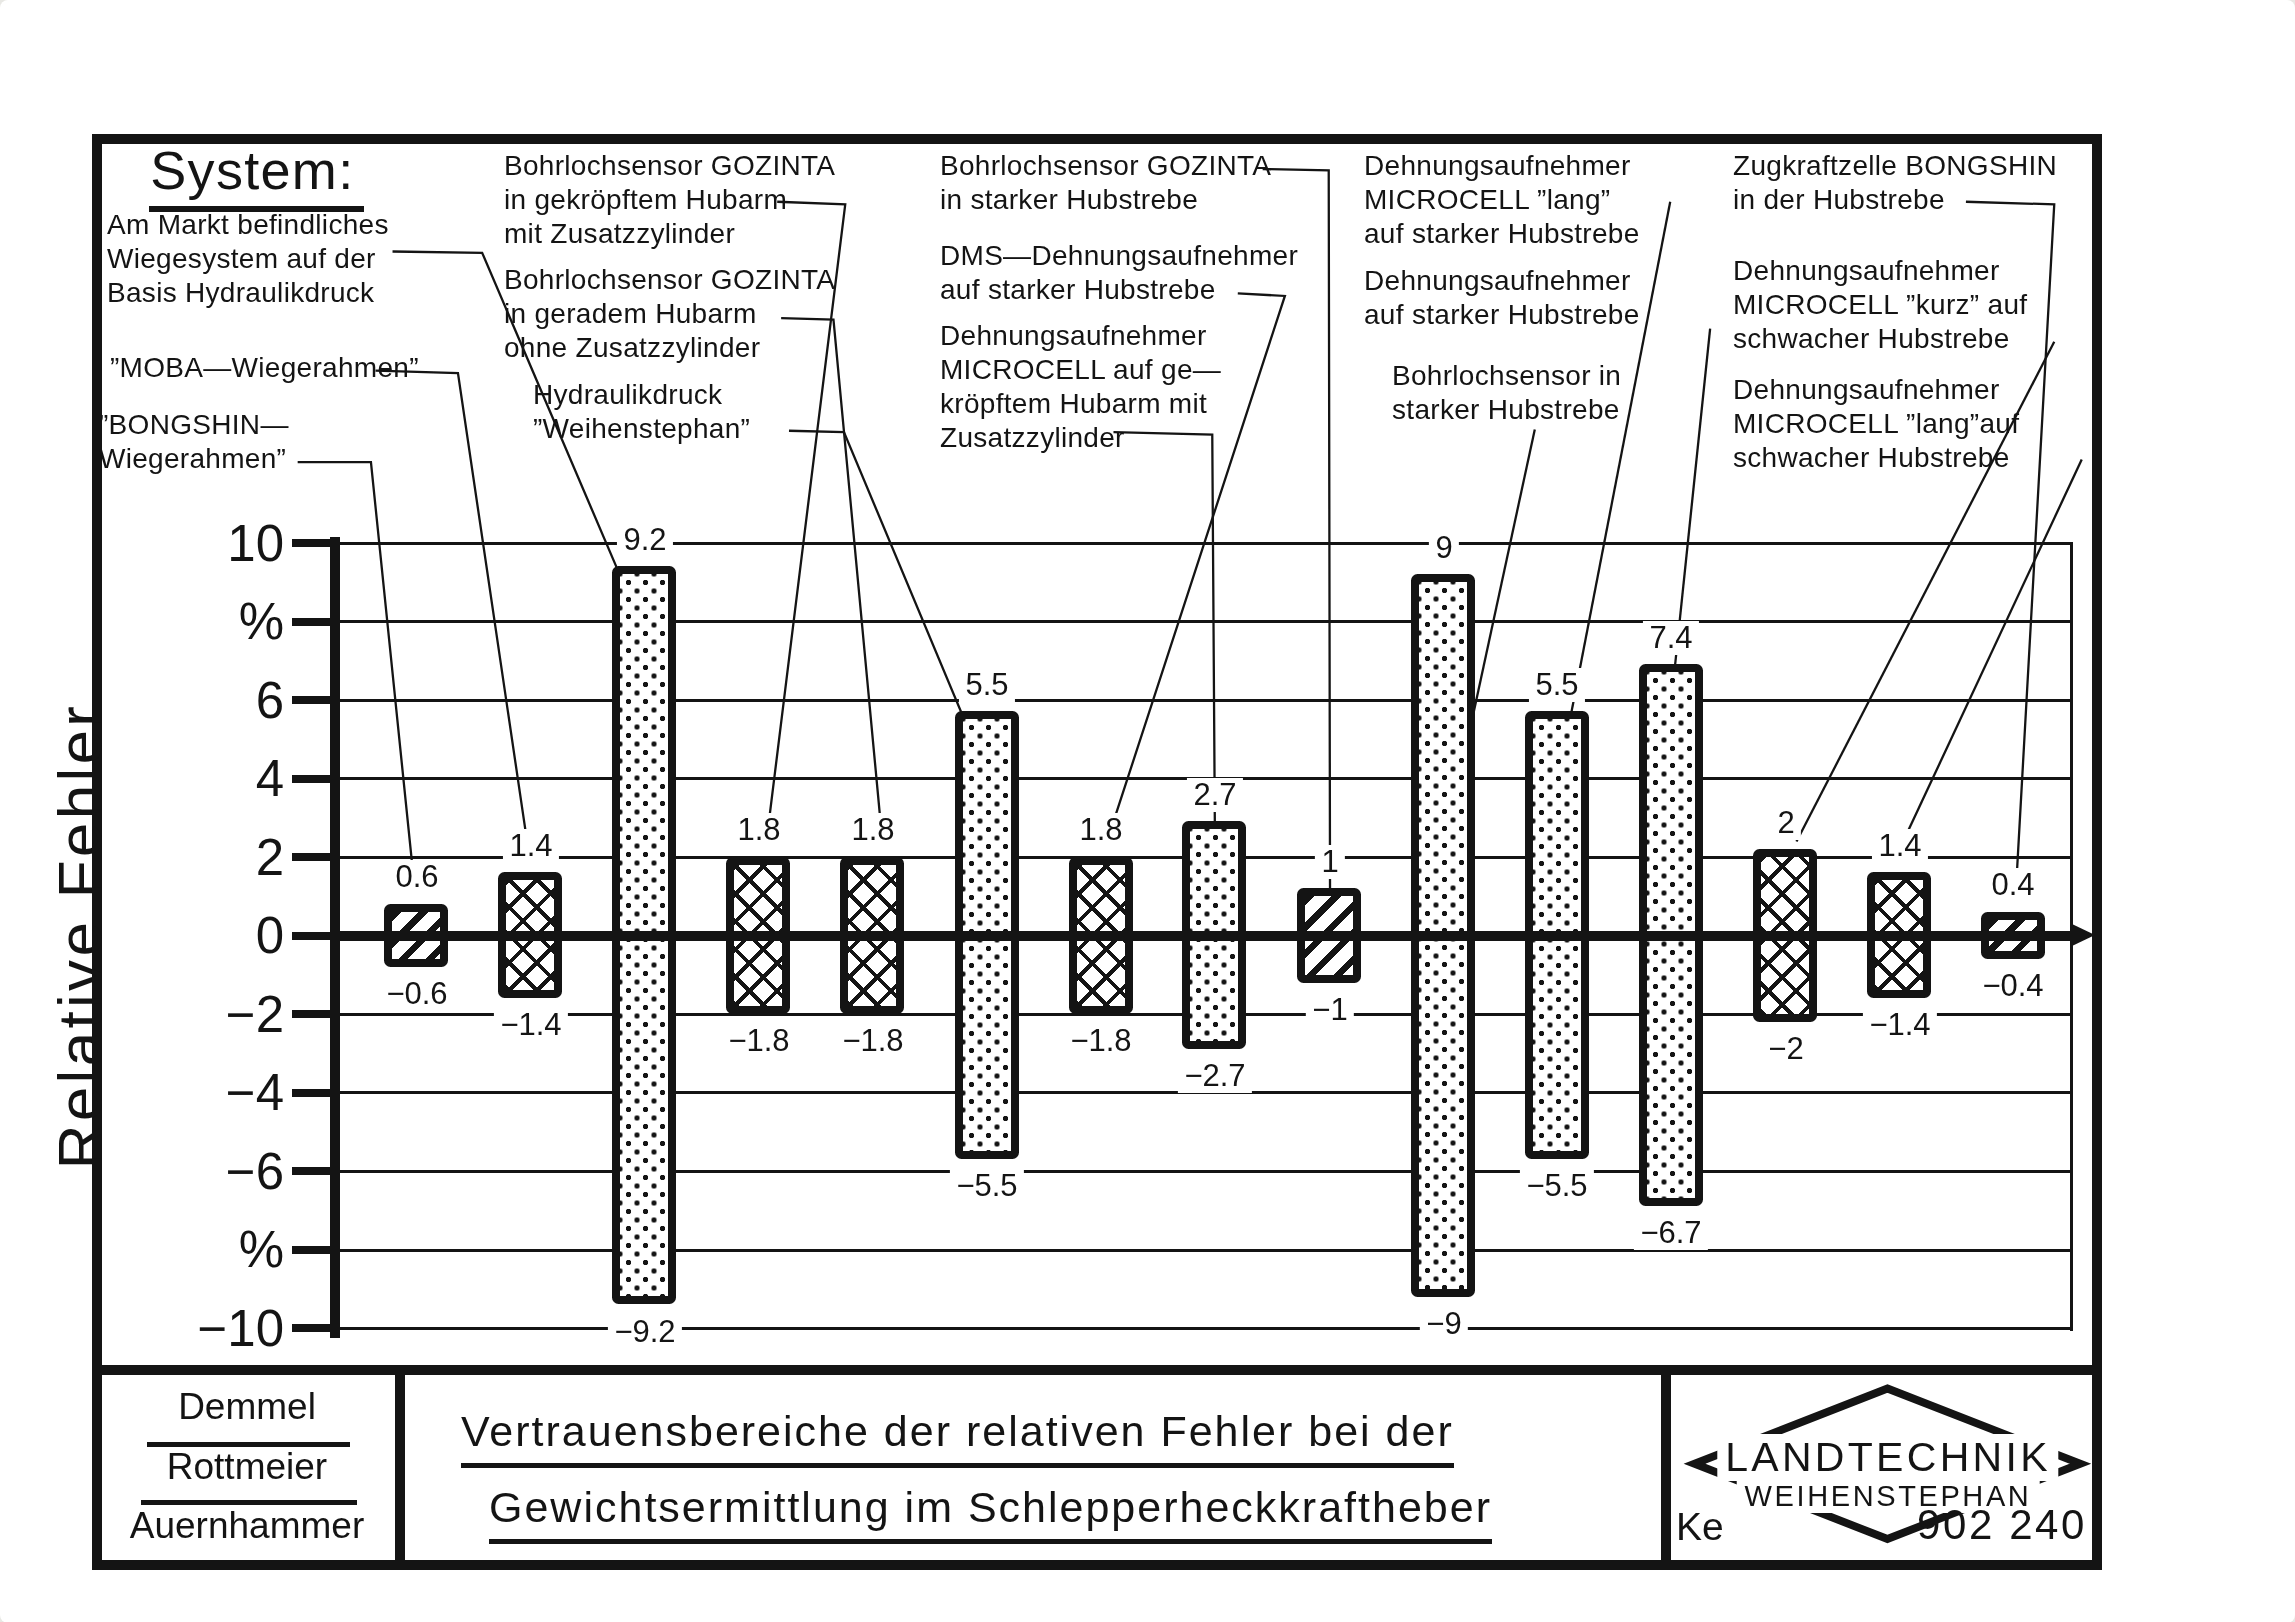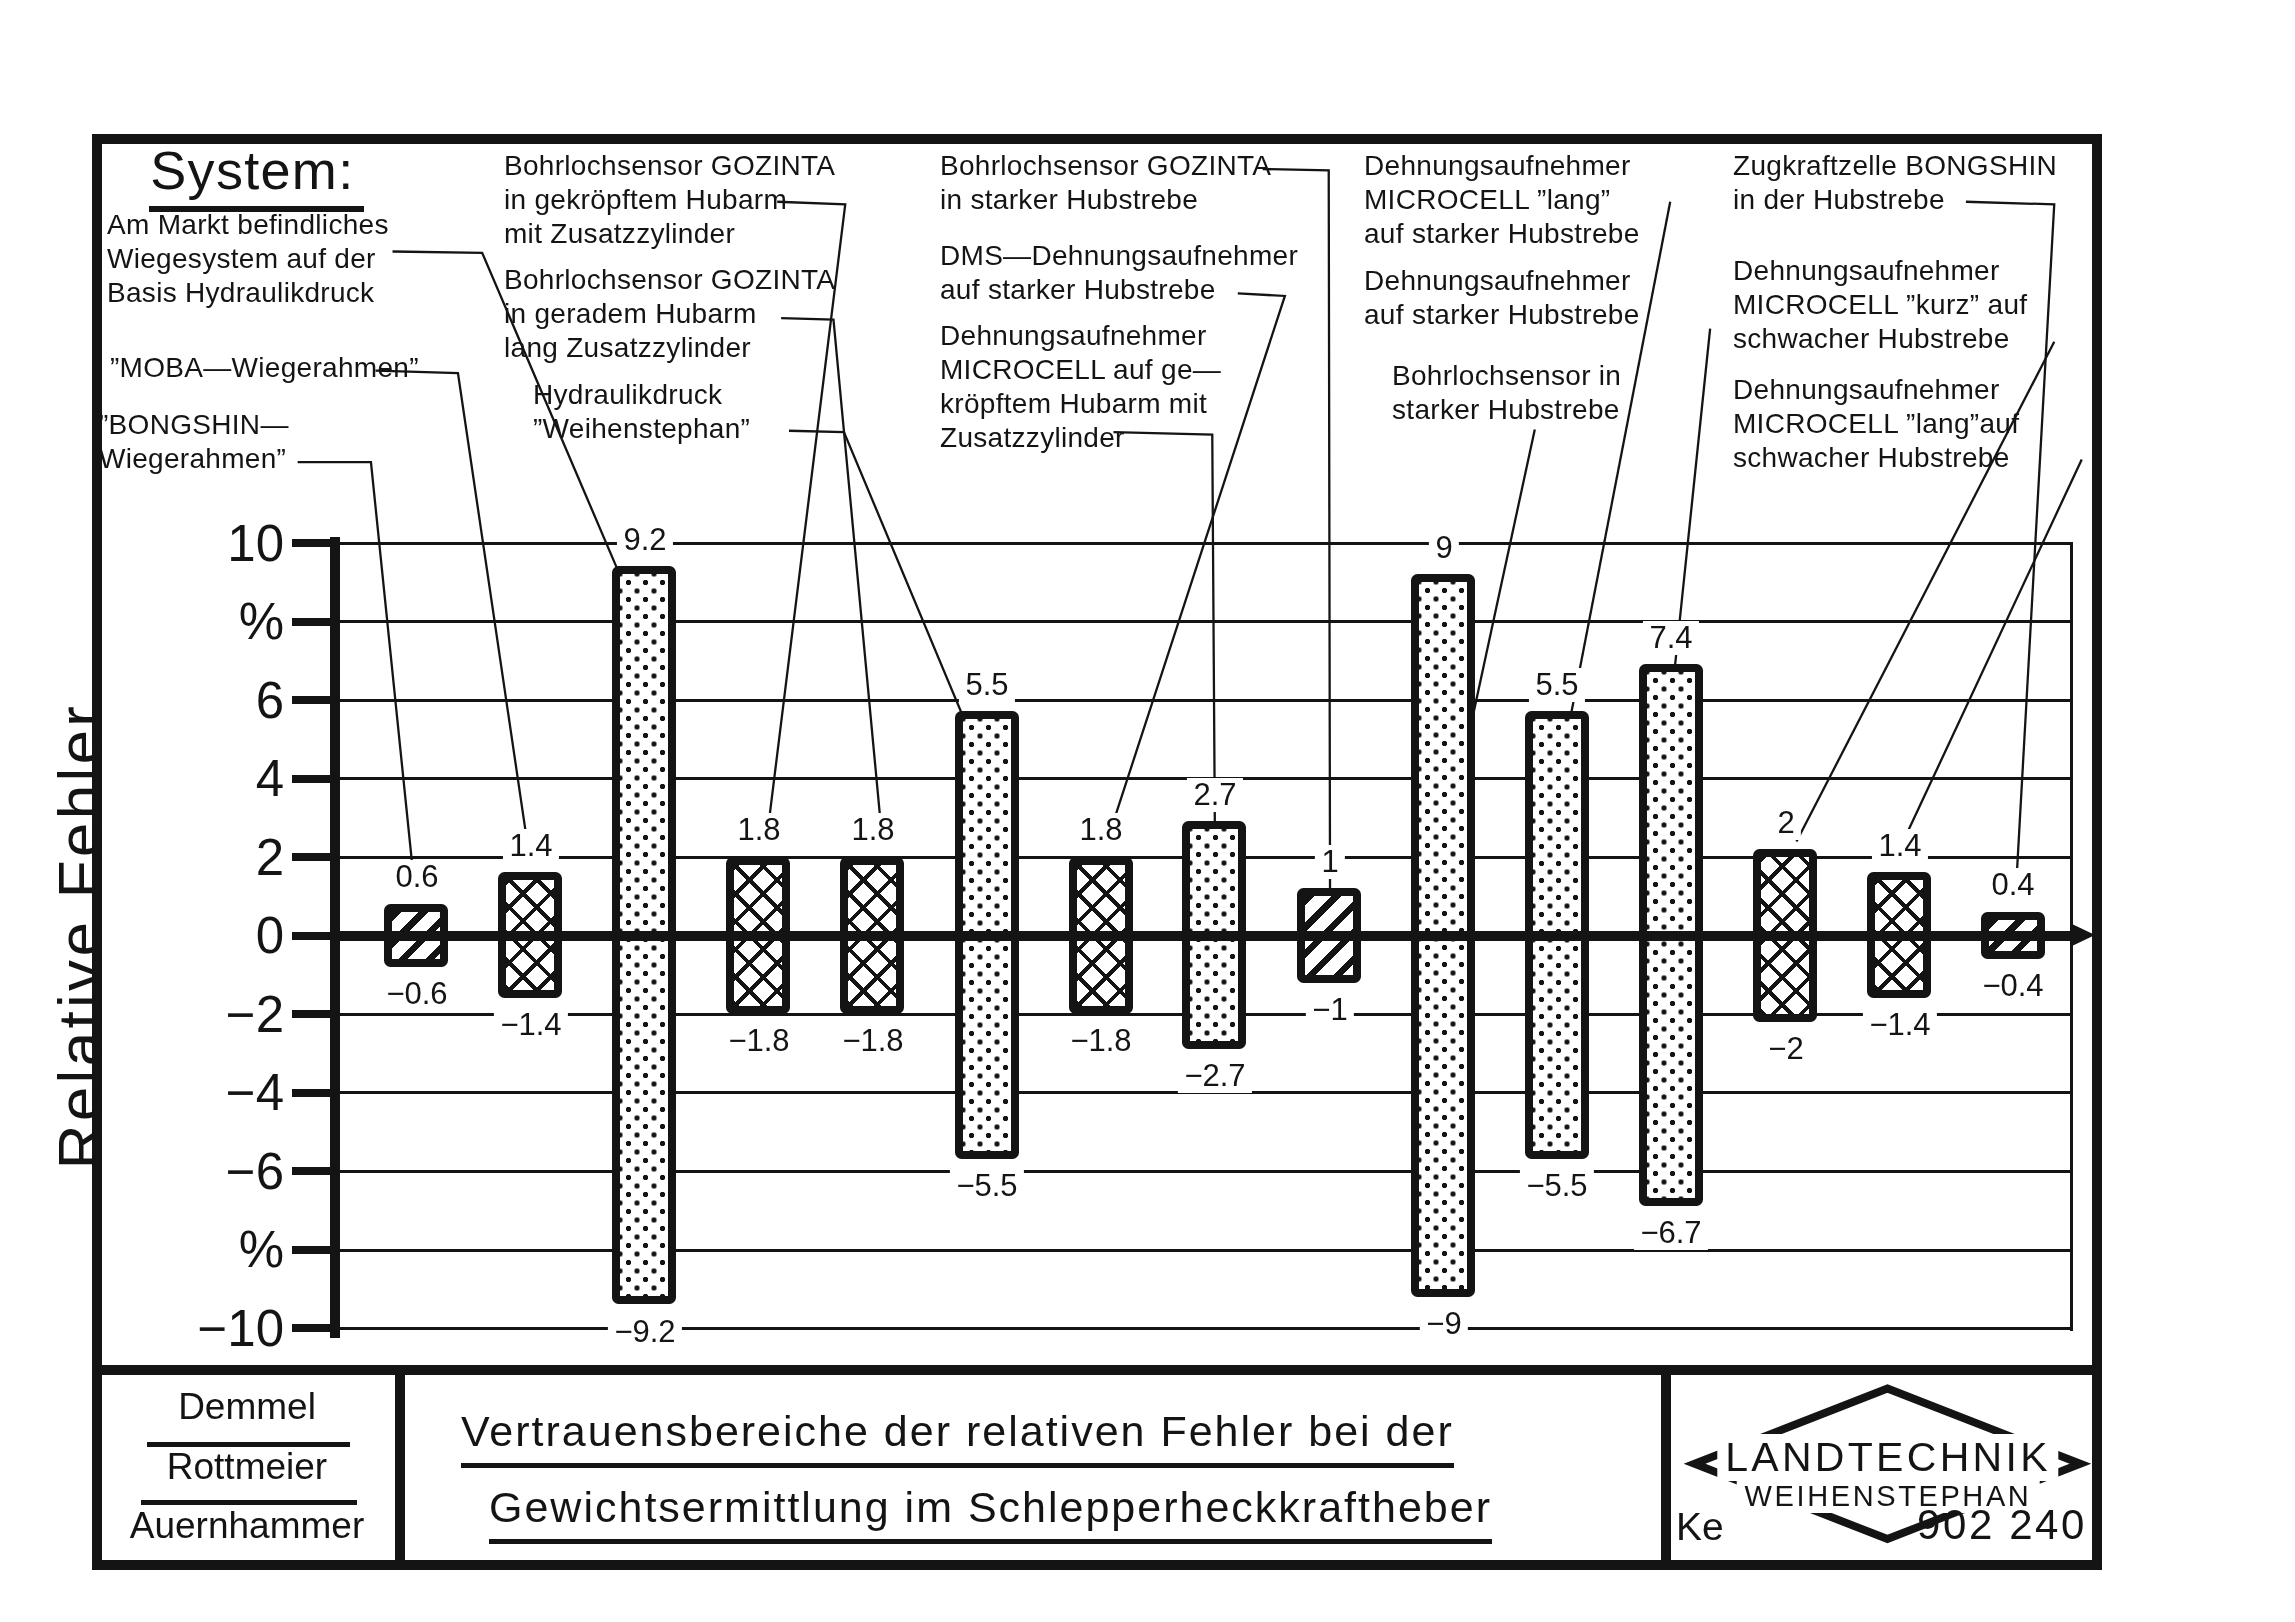--- a/index.html
+++ b/index.html
@@ -1,17 +1,17 @@
 <!DOCTYPE html>
 <html style="font-size:10.5px"><head>
 <meta charset="utf-8">
 <style>
   html,body{margin:0;padding:0;background:#e8e8e4;}
   .page{position:relative;width:2295px;height:1623px;background:#ffffff;
-        font-family:"Liberation Sans", sans-serif;color:#141414;overflow:hidden;}
+        font-family:"Liberation Sans", sans-serif;color:#141414;overflow:hidden;border-radius:8px;}
   .abs{position:absolute;}
   .nowrap{white-space:nowrap;}
   
   .rule{position:absolute;background:#141414;}
   
   .ann{position:absolute;font-size:28px;line-height:34px;letter-spacing:0.3px;}
   .ann div{white-space:nowrap;}
   .system-hd{position:absolute;font-size:54px;letter-spacing:1.3px;
              border-bottom:6.5px solid #141414;padding:0 9.2px 5.2px 1.3px;}
   
@@ -165,21 +165,21 @@
         <div>Wiegerahmen”</div>
       </div>
       <div class="ann" style="left: 504px; top: 149px; z-index: 8;">
         <div>Bohrlochsensor GOZINTA</div>
         <div>in gekröpftem Hubarm</div>
         <div>mit Zusatzzylinder</div>
       </div>
       <div class="ann" style="left: 504px; top: 263px; z-index: 8;">
         <div>Bohrlochsensor GOZINTA</div>
         <div>in geradem Hubarm</div>
-        <div>lang Zusatzzylinder</div>
+        <div>ohne Zusatzzylinder</div>
       </div>
       <div class="ann" style="left: 533px; top: 378px; z-index: 8;">
         <div>Hydraulikdruck</div>
         <div>”Weihenstephan”</div>
       </div>
       <div class="ann" style="left: 940px; top: 149px; z-index: 8;">
         <div>Bohrlochsensor GOZINTA</div>
         <div>in starker Hubstrebe</div>
       </div>
       <div class="ann" style="left: 940px; top: 239px; z-index: 8;">

